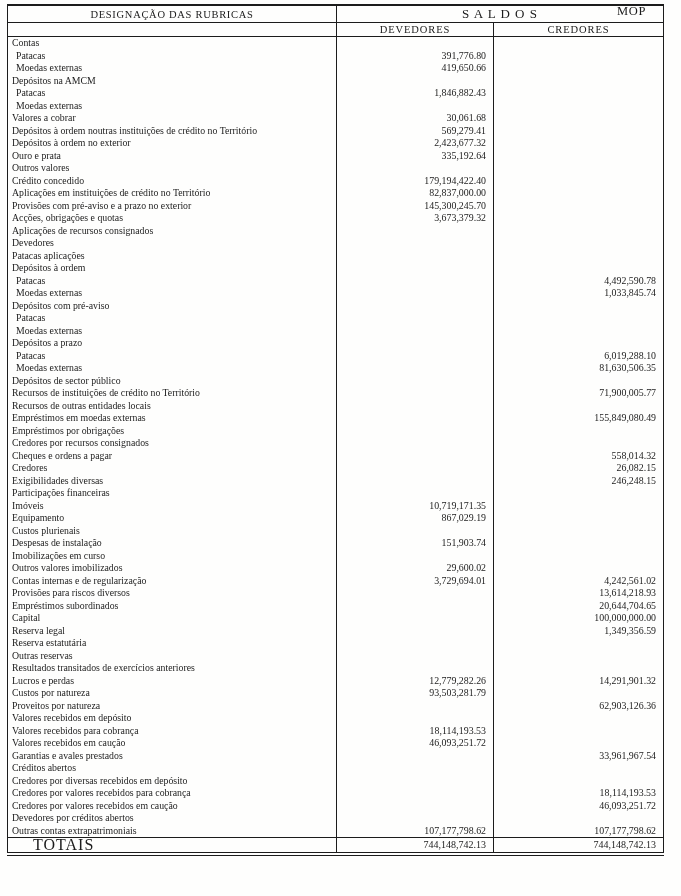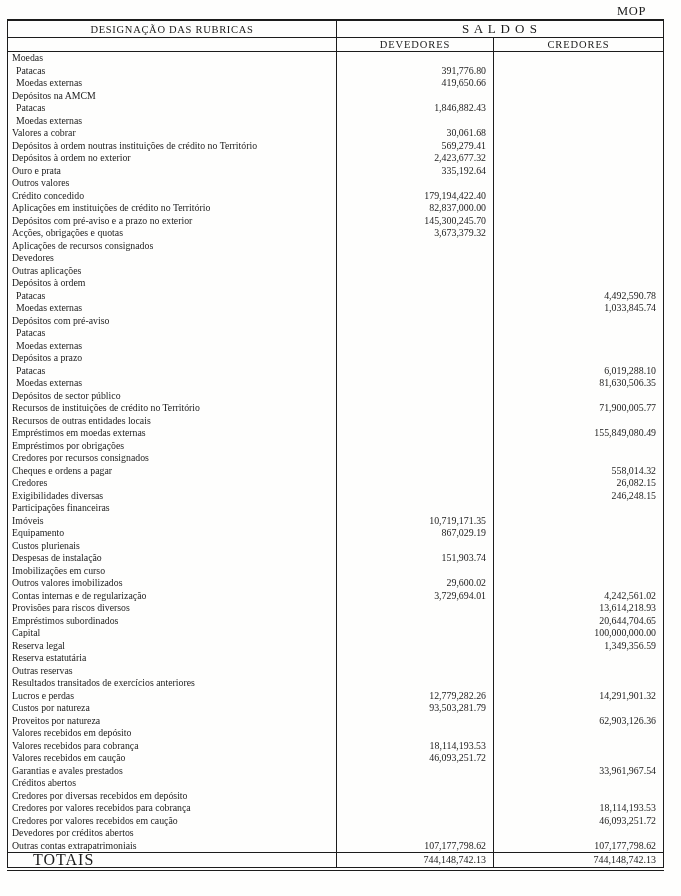--- a/index.html
+++ b/index.html
@@ -10,21 +10,21 @@
     color:#1b1b1b;
     position:relative;
     -webkit-font-smoothing:antialiased;
   }
   .page{position:relative;width:681px;height:896px;background:#fefefd;overflow:hidden;}
   .currency{
     position:absolute;top:4px;right:35px;
     font-size:12.5px;letter-spacing:0.6px;
   }
   table.balance{
-    position:absolute;left:7px;top:19px;
+    position:absolute;left:7px;top:4px;
     width:656px;
     border-collapse:collapse;
     table-layout:fixed;
   }
   table.balance{border:1.4px solid #1c1c1c;border-top-width:2px;}
   col.c-label{width:329px;}
   col.c-dev{width:157px;}
   col.c-cred{width:170px;}
   th,td{
     margin:0;padding:0;
@@ -83,21 +83,21 @@
         <th class="hdr-saldos" colspan="2">S A L D O S</th>
       </tr>
       <tr>
         <th></th>
         <th class="hdr-sub hdr-dev">DEVEDORES</th>
         <th class="hdr-sub hdr-cred">CREDORES</th>
       </tr>
     </thead>
     <tbody id="rows">
         <tr>
-          <td class="label">Moedas</td>
+          <td class="label">Contas</td>
           <td class="num"></td>
           <td class="num"></td>
         </tr>
         <tr>
           <td class="label ind">Patacas</td>
           <td class="num">391,776.80</td>
           <td class="num"></td>
         </tr>
         <tr>
           <td class="label ind">Moedas externas</td>
@@ -148,41 +148,41 @@
           <td class="label">Crédito concedido</td>
           <td class="num">179,194,422.40</td>
           <td class="num"></td>
         </tr>
         <tr>
           <td class="label">Aplicações em instituições de crédito no Território</td>
           <td class="num">82,837,000.00</td>
           <td class="num"></td>
         </tr>
         <tr>
-          <td class="label">Depósitos com pré-aviso e a prazo no exterior</td>
+          <td class="label">Provisões com pré-aviso e a prazo no exterior</td>
           <td class="num">145,300,245.70</td>
           <td class="num"></td>
         </tr>
         <tr>
           <td class="label">Acções, obrigações e quotas</td>
           <td class="num">3,673,379.32</td>
           <td class="num"></td>
         </tr>
         <tr>
           <td class="label">Aplicações de recursos consignados</td>
           <td class="num"></td>
           <td class="num"></td>
         </tr>
         <tr>
           <td class="label">Devedores</td>
           <td class="num"></td>
           <td class="num"></td>
         </tr>
         <tr>
-          <td class="label">Outras aplicações</td>
+          <td class="label">Patacas aplicações</td>
           <td class="num"></td>
           <td class="num"></td>
         </tr>
         <tr>
           <td class="label">Depósitos à ordem</td>
           <td class="num"></td>
           <td class="num"></td>
         </tr>
         <tr>
           <td class="label ind">Patacas</td>

